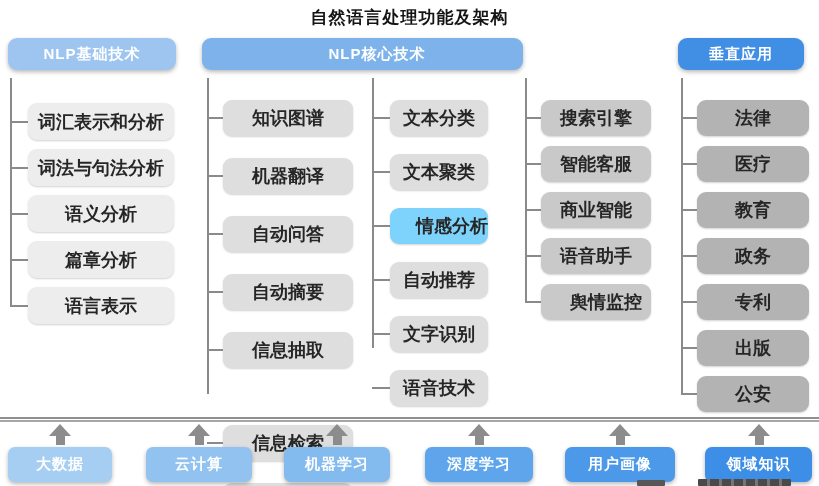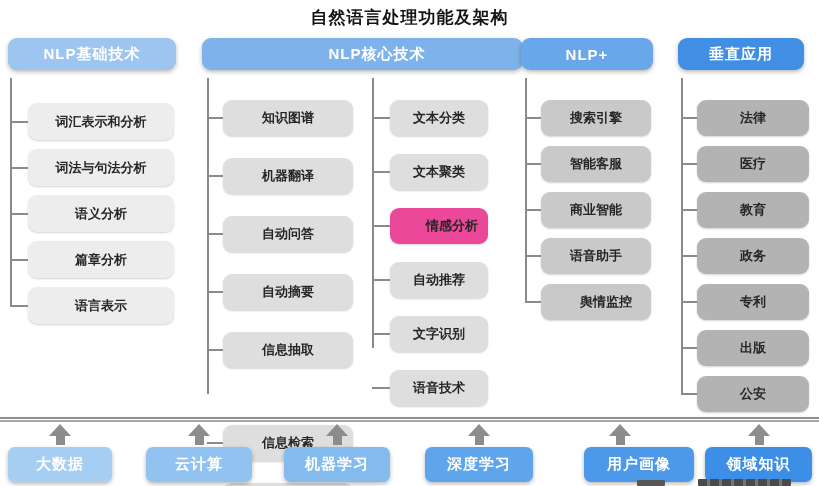--- a/index.html
+++ b/index.html
@@ -27,21 +27,21 @@
 
   
   .items{position:absolute;display:flex;flex-direction:column;}
   #items1{left:28px;top:103px;width:146px;gap:9px}
   #items2l{left:223px;top:100px;width:130px;gap:22px}
   #items2r{left:390px;top:100px;width:98px;gap:18px}
   #items3{left:541px;top:100px;width:110px;gap:10px}
   #items4{left:697px;top:100px;width:112px;gap:10px}
 
   .item{height:36px;border-radius:9px;display:flex;align-items:center;justify-content:center;
-        font-size:13px;font-weight:bold;color:#262626;position:relative;
+        font-size:18px;font-weight:bold;color:#262626;position:relative;
         box-shadow:0 1px 2px rgba(0,0,0,.18);}
   #items1 .item{height:37px}
   .item::before{content:"";position:absolute;top:50%;margin-top:-1px;height:2px;background:#8a8a8a;}
   #items1 .item::before{left:-18px;width:18px}
   #items2l .item::before{left:-16px;width:16px}
   #items2r .item::before{left:-18px;width:18px}
   #items3 .item::before{left:-16px;width:16px}
   #items4 .item::before{left:-16px;width:16px}
 
   
@@ -74,21 +74,20 @@
 </style>
 </head>
 <body>
 
 <div class="canvas">
 
   <div class="title">自然语言处理功能及架构</div>
 
   <div class="hdr" id="hdr1" style="background: rgb(157, 197, 240);">NLP基础技术</div>
   <div class="hdr" id="hdr2" style="background: rgb(125, 178, 234); padding-left: 29px;">NLP核心技术</div>
-  <div class="hdr" id="hdr3" style="background: rgb(104, 167, 233);">NLP+</div>
   <div class="hdr" id="hdr4" style="background: rgb(65, 143, 229);">垂直应用</div>
 
   <div class="vline" id="vl1"></div>
   <div class="vline" id="vl2"></div>
   <div class="vline" id="vl3"></div>
   <div class="vline" id="vl4"></div>
   <div class="vline" id="vl5"></div>
 
   <div class="items" id="items1">
     <div class="item" style="background: rgb(237, 237, 237);">词汇表示和分析</div>
@@ -104,21 +103,21 @@
     <div class="item" style="background: rgb(222, 222, 222);">自动问答</div>
     <div class="item" style="background: rgb(222, 222, 222);">自动摘要</div>
     <div class="item" style="background: rgb(222, 222, 222);">信息抽取</div>
     <div class="item" style="background: rgb(222, 222, 222); margin-top: 35px;">信息检索</div>
     <div class="item" style="background: rgb(222, 222, 222);">社会媒体处理</div>
   </div>
 
   <div class="items" id="items2r">
     <div class="item" style="background: rgb(222, 222, 222);">文本分类</div>
     <div class="item" style="background: rgb(222, 222, 222);">文本聚类</div>
-    <div class="item" style="background: #ec4899; padding-left: 26px;">情感分析</div>
+    <div class="item" style="background: #7dd3fc; padding-left: 26px;">情感分析</div>
     <div class="item" style="background: rgb(222, 222, 222);">自动推荐</div>
     <div class="item" style="background: rgb(222, 222, 222);">文字识别</div>
     <div class="item" style="background: rgb(222, 222, 222);">语音技术</div>
   </div>
 
   <div class="items" id="items3">
     <div class="item" style="background: rgb(201, 201, 201);">搜索引擎</div>
     <div class="item" style="background: rgb(201, 201, 201);">智能客服</div>
     <div class="item" style="background: rgb(201, 201, 201);">商业智能</div>
     <div class="item" style="background: rgb(201, 201, 201);">语音助手</div>
@@ -159,19 +158,19 @@
     </div>
   <div class="arrow" id="ar6">
       <div class="head"></div>
       <div class="stem"></div>
     </div>
 
   <div class="fbox" id="f1" style="background: rgb(166, 205, 242);">大数据</div>
   <div class="fbox" id="f2" style="background: rgb(146, 195, 240);">云计算</div>
   <div class="fbox" id="f3" style="background: rgb(132, 187, 238);">机器学习</div>
   <div class="fbox" id="f4" style="background: rgb(94, 165, 236);">深度学习</div>
-  <div class="fbox" id="f5" style="background: rgb(76, 153, 233); margin-left: 19px;">用户画像</div>
+  <div class="fbox" id="f5" style="background: rgb(76, 153, 233);">用户画像</div>
   <div class="fbox" id="f6" style="background: rgb(60, 142, 230);">领域知识</div>
 
   <div class="wm" id="wm1"></div>
   <div class="wm" id="wm2"></div>
 
 </div>
 
 </body></html>

